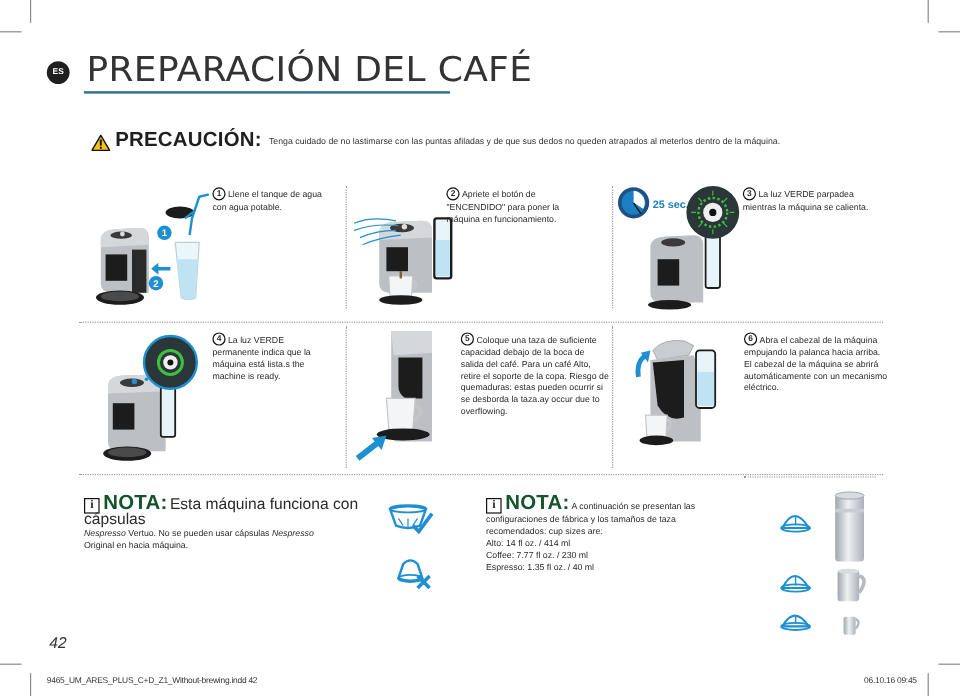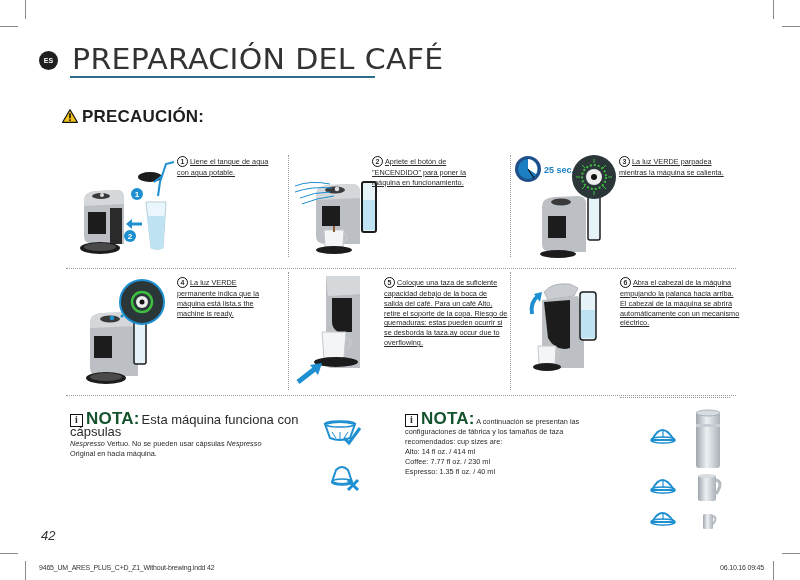--- a/index.html
+++ b/index.html
@@ -7,31 +7,31 @@
   body { position: relative; font-family: "Liberation Sans", sans-serif; color: #2a2a2a; }
 
   .crop { position: absolute; background: #8a8a8a; }
 
   .lang-badge { position: absolute; left: 39px; top: 51px; width: 19px; height: 19px; border-radius: 50%;
     background: #1f1f1f; color: #fff; font-size: 7px; font-weight: bold; text-align: center; line-height: 19px; }
   .page-title { position: absolute; left: 72px; top: 42px; font-size: 30px; font-weight: 300; letter-spacing: 0.3px;
     color: #333; font-family: "DejaVu Sans", sans-serif; font-weight: normal; transform: scaleY(0.95); transform-origin: left top; }
   .title-rule { position: absolute; left: 70px; top: 76px; width: 305px; height: 2px; background: #2d6f8a; }
 
-  .caution { position: absolute; left: 62px; top: 107px; display: flex; align-items: flex-start; white-space: nowrap; }
+  .caution { position: absolute; left: 76px; top: 107px; display: flex; align-items: center; white-space: nowrap; }
   .caution .warn { width: 16px; height: 14px; margin-right: 4px; position: relative; top: 2px; }
   .caution .label { font-size: 17px; font-weight: bold; color: #1f1f1f; margin-right: 6px; letter-spacing: 0.2px; }
   .caution .text { font-size: 7.3px; color: #333; }
   .vdiv { position: absolute; width: 0; border-left: 1px dotted #9a9a9a; }
   .hdiv { position: absolute; height: 0; border-top: 1px dotted #9a9a9a; }
 
   .step-text { position: absolute; font-size: 7.3px; line-height: 9.8px; color: #2a2a2a; }
   .step-num { display: inline-block; width: 11px; height: 11px; border: 1.3px solid #111; border-radius: 50%;
     font-size: 7px; font-weight: bold; text-align: center; line-height: 9px; margin-right: 2px; vertical-align: middle; position: relative; top: -1px; }
-  .step-body { display: inline; text-decoration: underline; }
+  .step-body { display: inline; }
 
   .illus { position: absolute; }
 
   .nota-title { font-size: 17px; font-weight: bold; color: #14532d; letter-spacing: 0.2px; }
   .info-icon { display: inline-block; width: 13px; height: 13px; border: 1.5px solid #111; font-size: 10px; font-weight: bold;
     text-align: center; line-height: 10px; margin-right: 3px; font-family: "Liberation Serif", serif; vertical-align: 1px; }
   .nota { position: absolute; font-size: 7.3px; line-height: 10px; color: #2a2a2a; }
   .nota .lead { font-size: 13px; }
   .it { font-style: italic; margin-top: 44px; }
 
@@ -54,20 +54,21 @@
 <div class="page-title">PREPARACIÓN DEL CAFÉ</div>
 <div class="title-rule"></div>
 
 <div class="caution">
   <svg class="warn" viewBox="0 0 16 14">
     <polygon points="8,0.8 15.4,13.3 0.6,13.3" fill="#f2c318" stroke="#111" stroke-width="1.2" stroke-linejoin="round"></polygon>
     <rect x="7.2" y="4.3" width="1.6" height="5" fill="#111"></rect>
     <rect x="7.2" y="10.3" width="1.6" height="1.6" fill="#111"></rect>
   </svg>
   <span class="label">PRECAUCIÓN:</span>
+  <span class="text">Tenga cuidado de no lastimarse con las puntas afiladas y de que sus dedos no queden atrapados al meterlos dentro de la máquina.</span>
 </div>
 
 <div class="vdiv" style="left:288px;top:155px;height:102px;"></div>
 <div class="vdiv" style="left:510px;top:155px;height:102px;"></div>
 <div class="hdiv" style="left:66px;top:268px;width:670px;"></div>
 <div class="vdiv" style="left:288px;top:272px;height:118px;"></div>
 <div class="vdiv" style="left:510px;top:272px;height:118px;"></div>
 <div class="hdiv" style="left:66px;top:395px;width:670px;"></div>
 
 <svg class="illus" style="left:62px;top:152px;" width="116" height="108" viewBox="0 0 116 108">

